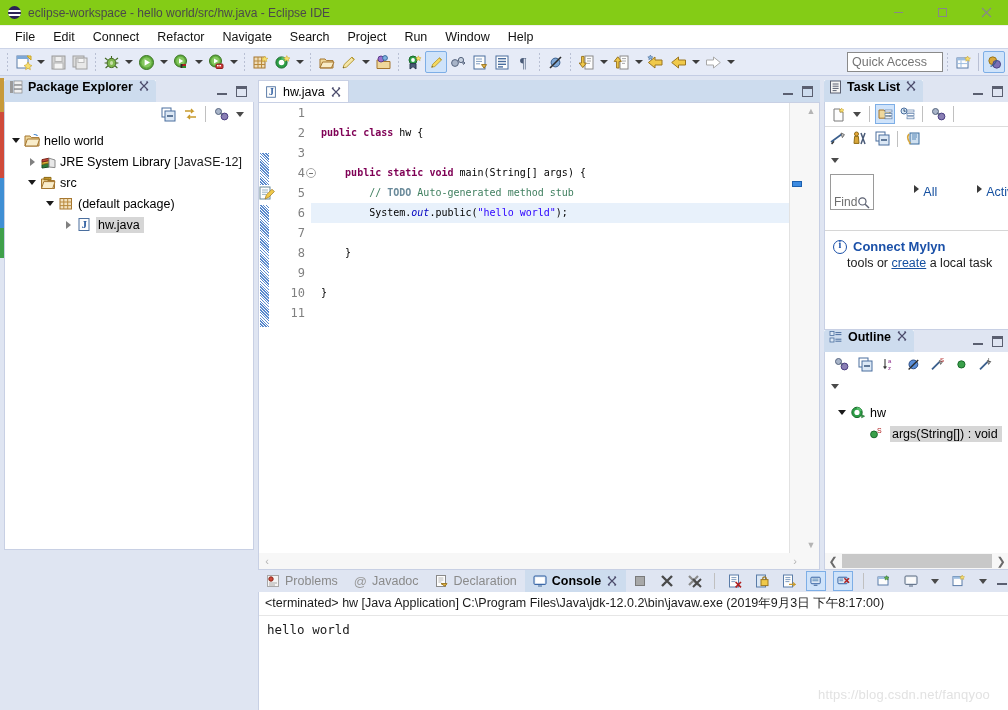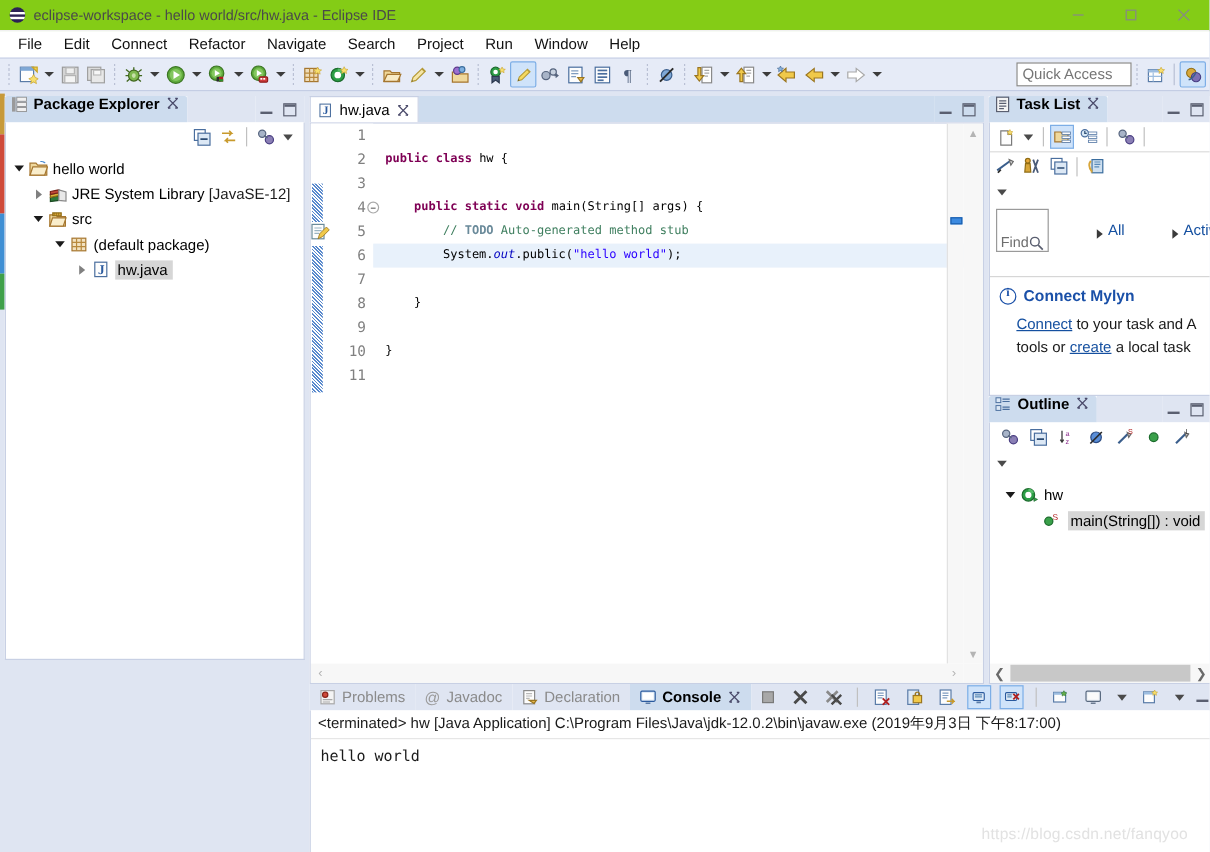--- a/index.html
+++ b/index.html
@@ -137,21 +137,21 @@
   .vsb .arrow { position:absolute; left:0; width:16px; height:16px; display:flex; align-items:center; justify-content:center; color:#b4b4b4; font-size:9px; }
   .hsb { position:absolute; left:0; right:16px; bottom:0; height:16px; background:#f7f7f7; display:flex; align-items:center; }
   .hsb .arrow { width:16px; height:16px; display:flex; align-items:center; justify-content:center; color:#b4b4b4; font-size:11px; }
   .hsb .track { flex:1; }
   .corner { position:absolute; right:0; bottom:0; width:16px; height:16px; background:#f7f7f7; }
 
   
   .find-row { display:flex; align-items:center; padding:4px 5px 2px 5px; gap:6px; }
   .find-box { border:1px solid #9a9a9a; background:#fff; height:36px; width:70px; display:flex; align-items:flex-end; justify-content:space-between; padding:0 3px; }
   .find-box span { color:#6e6e6e; font-size:12px; }
-  .tl-link { display:flex; align-items:flex-end; gap:4px;padding-left:34px; }
+  .tl-link { display:flex; align-items:flex-start; gap:4px;padding-left:34px; }
   .tl-link .cr:after { content:""; border-top:4px solid transparent; border-bottom:4px solid transparent; border-left:5px solid #3a3a3a; display:block; }
   .tl-link b { color:#1550a0; font-weight:normal; font-size:12.5px; }
   .mylyn-box { margin-top:18px; border-top:1px solid #d6d6d6; padding:8px 6px 6px 8px; }
   .mylyn-title { display:flex; align-items:flex-end; gap:6px; color:#1a50a8; font-weight:bold; font-size:13px; }
   .info-ico { width:14px; height:14px; border:1.4px solid #1a50a8; border-radius:50%; position:relative; flex:0 0 auto; }
   .info-ico:after { content:"i"; position:absolute; left:0; right:0; top:-2px; text-align:center; font-size:10px; font-weight:bold; color:#1a50a8; font-family:"Liberation Serif", serif; }
   .mylyn-text { margin-top:7px; padding-left:14px; font-size:12.5px; color:#1a1a1a; line-height:19px; white-space:nowrap; }
   .mylyn-text a { color:#1550a0; text-decoration:underline; }
 
   
@@ -748,21 +748,20 @@
             <span class="cr"></span>
             <b>Activ...</b>
           </div>
         </div>
 
         <div class="mylyn-box">
           <div class="mylyn-title">
             <span class="info-ico"></span>
             <span>Connect Mylyn</span>
           </div>
-          <div class="mylyn-text"><a>Connect</a><span> to your task and A</span></div>
           <div class="mylyn-text" style="margin-top:0"><span>tools or </span><a>create</a><span> a local task</span></div>
         </div>
       </div>
     </div>
 
     <div class="view" style="left:824px; top:252px; width:186px; height:240px;">
       <div class="view-tabrow">
         <div class="view-tab">
           <svg width="14" height="14" viewBox="0 0 14 14">
             <rect x="1" y="1.5" width="4" height="4" fill="#dce8f5" stroke="#4a6e9e" stroke-width=".8"></rect>
@@ -847,21 +846,21 @@
             </span>
             <span class="tree-label-wrap"><span class="tree-label">hw</span></span>
           </div>
           <div class="tree-row selected" style="padding-left:44px">
             <span class="tree-ico">
               <svg width="18" height="15" viewBox="0 0 18 15">
                 <circle cx="5" cy="8.4" r="3.4" fill="#3aa04a" stroke="#1b6b2c"></circle>
                 <text x="8" y="7" font-family="Liberation Sans, sans-serif" font-size="7" fill="#b02020">S</text>
               </svg>
             </span>
-            <span class="tree-label-wrap"><span class="tree-label">main(String[]) : void</span></span>
+            <span class="tree-label-wrap"><span class="tree-label">args(String[]) : void</span></span>
           </div>
         </div>
 
         <div class="hsb" style="right:0">
           <div class="arrow" style="color:#6a6a6a">❮</div>
           <div class="track" style="background:#c8c8c8; height:14px; margin:0 1px;"></div>
           <div class="arrow" style="color:#6a6a6a">❯</div>
         </div>
       </div>
     </div>

